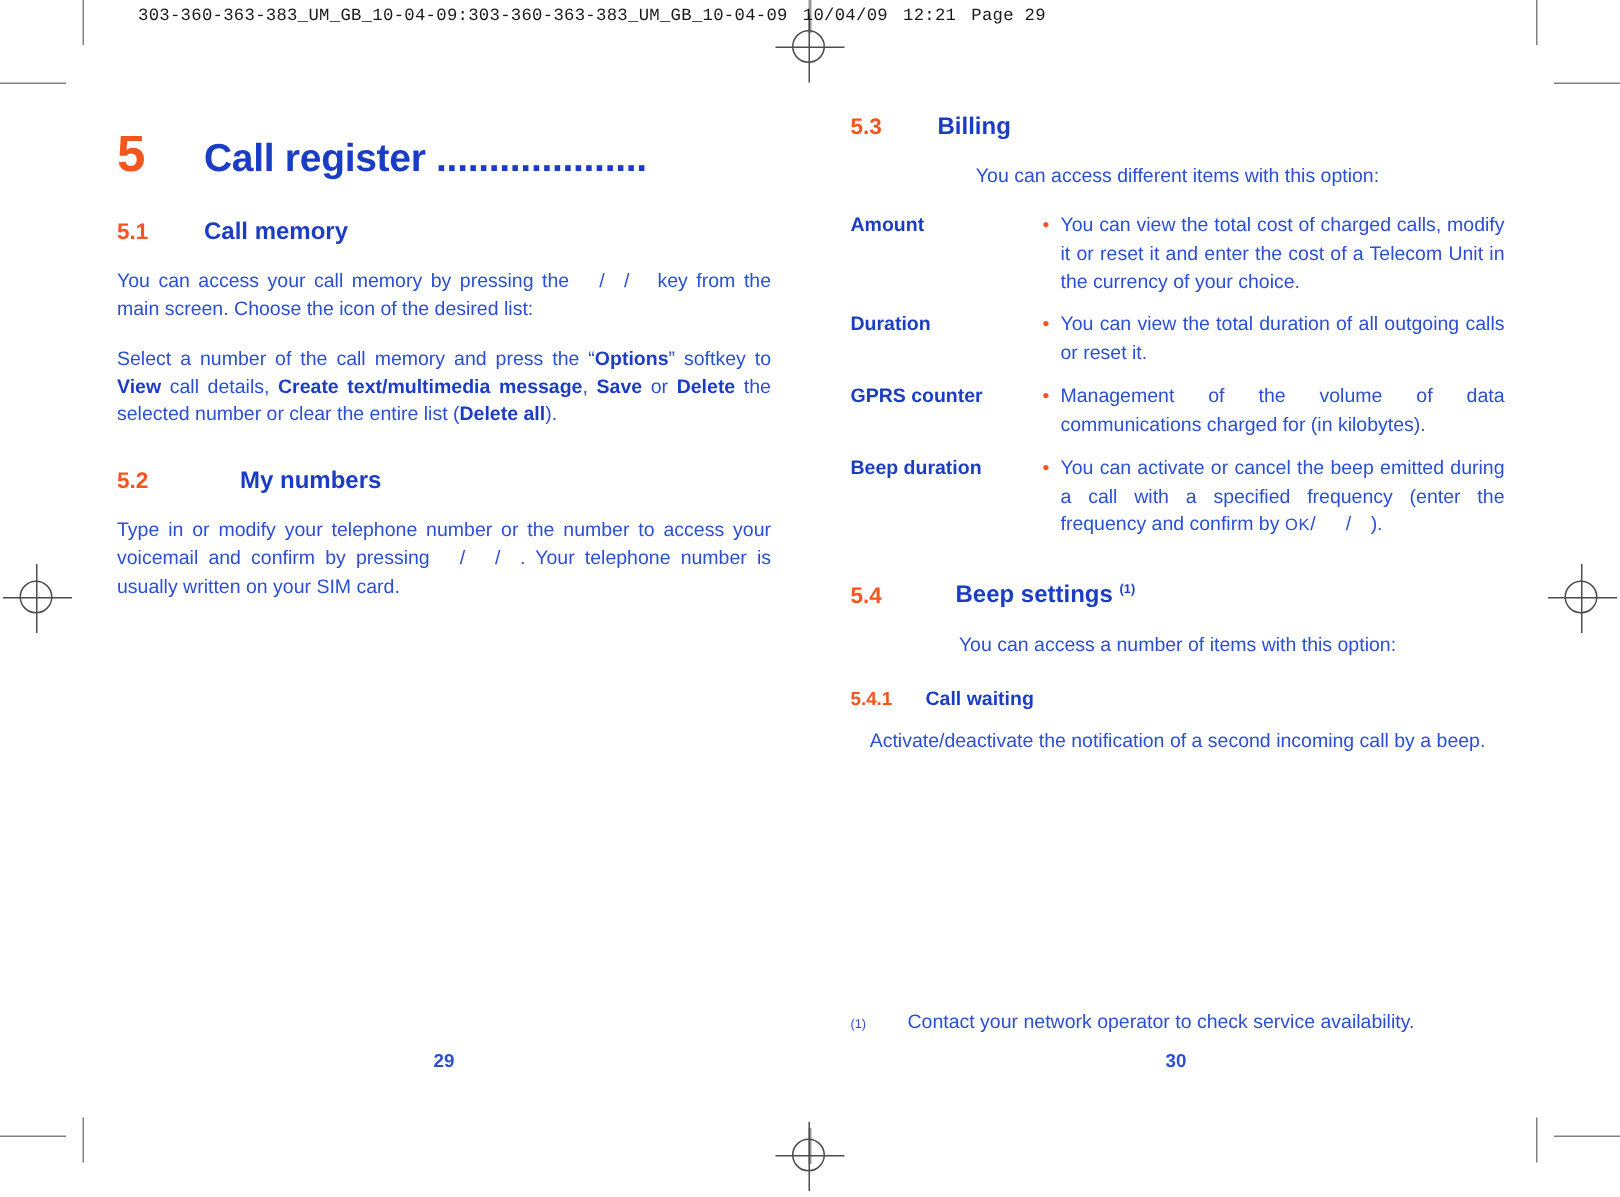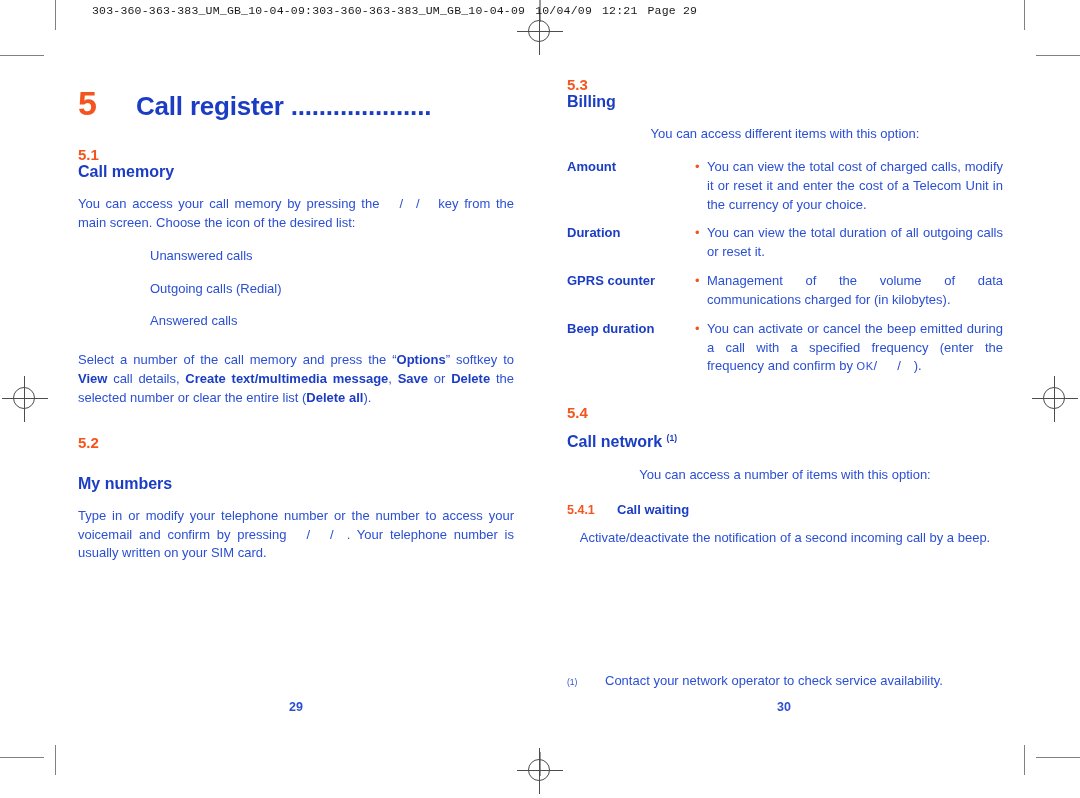--- a/index.html
+++ b/index.html
@@ -101,21 +101,20 @@
     font-size: 26px;
     font-weight: bold;
     line-height: 1;
     letter-spacing: -0.2px;
   }
 
   .h2 {
     display: flex;
     align-items: baseline;
     margin: 0 0 14px 0;
-    flex-direction: column;
   }
   .h2 .num {
     color: #f4551e;
     font-size: 15px;
     font-weight: bold;
     width: 58px;
     flex: none;
   }
   .h2 .txt {
     color: #1b3dc4;
@@ -297,25 +296,20 @@
     <div class="h2">
       <span class="num">5.1</span>
       <span class="txt">Call memory</span>
     </div>
 
     <p class="body">
       <span>You can access your call memory by pressing the</span><span class="keyslot-wide"></span>/<span class="keyslot"></span>/<span class="keyslot"></span>
       <span>key from the main screen. Choose the icon of the desired list:</span>
     </p>
 
-    <ul class="icon-list">
-      <li>Unanswered calls</li>
-      <li>Outgoing calls (Redial)</li>
-      <li>Answered calls</li>
-    </ul>
 
     <p class="body"><span>Select a number of the call memory and press the “</span><b class="em">Options</b><span>” softkey to </span><b class="em">View</b><span> call details, </span><b class="em">Create text/multimedia message</b><span>, </span><b class="em">Save</b><span> or </span><b class="em">Delete</b><span> the selected number or clear the entire list (</span><b class="em">Delete all</b><span>).</span></p>
 
     <div class="h2" style="margin-top:26px;gap:24px;">
       <span class="num">5.2</span>
       <span class="txt">My numbers</span>
     </div>
 
     <p class="body">
       <span>Type in or modify your telephone number or the number to access your voicemail and confirm by pressing</span><span class="keyslot-wide"></span>/<span class="keyslot-wide"></span>/<span class="keyslot"></span><span>. Your telephone number is usually written on your SIM card.</span>
@@ -354,21 +348,21 @@
     </div>
 
     <div class="def-row">
       <span class="def-term">Beep duration</span>
       <span class="def-bullet">•</span>
       <span class="def-desc"><span>You can activate or cancel the beep emitted during a call with a specified frequency (enter the frequency and confirm by</span> <span class="okkey">OK</span>/<span class="keyslot-wide"></span>/<span class="keyslot"></span><span>).</span></span>
     </div>
 
     <div class="h2" style="margin-top:28px;gap:12px;">
       <span class="num">5.4</span>
-      <span class="txt"><span>Call network</span> <span class="sup">(1)</span></span>
+      <span class="txt"><span>Beep settings</span> <span class="sup">(1)</span></span>
     </div>
 
     <p class="body nojust" style="margin-bottom:18px;">You can access a number of items with this option:</p>
 
     <div class="h3">
       <span class="num">5.4.1</span>
       <span class="txt">Call waiting</span>
     </div>
 
     <p class="body nojust">Activate/deactivate the notification of a second incoming call by a beep.</p>

